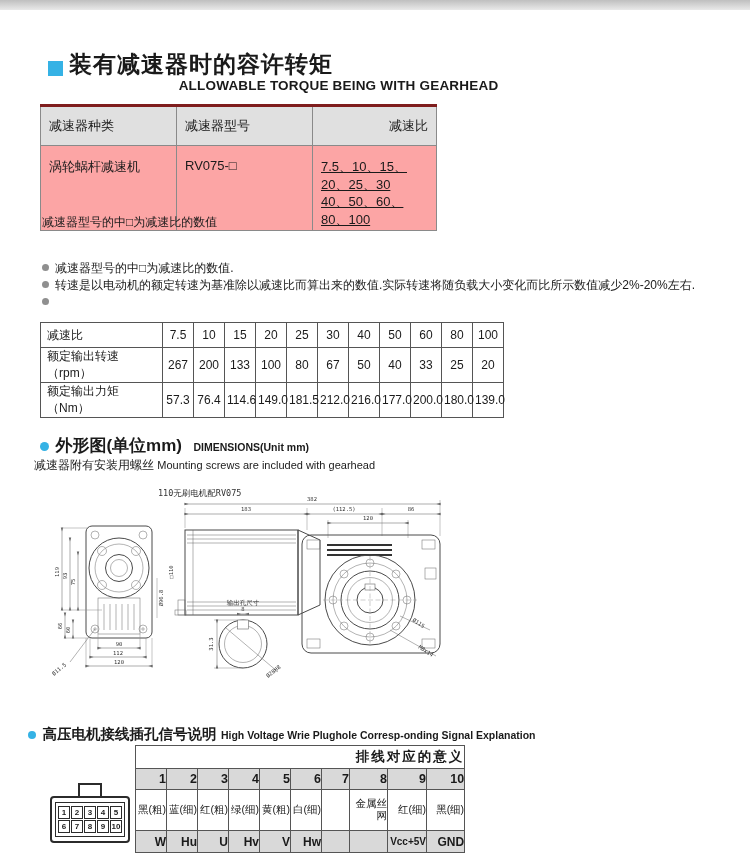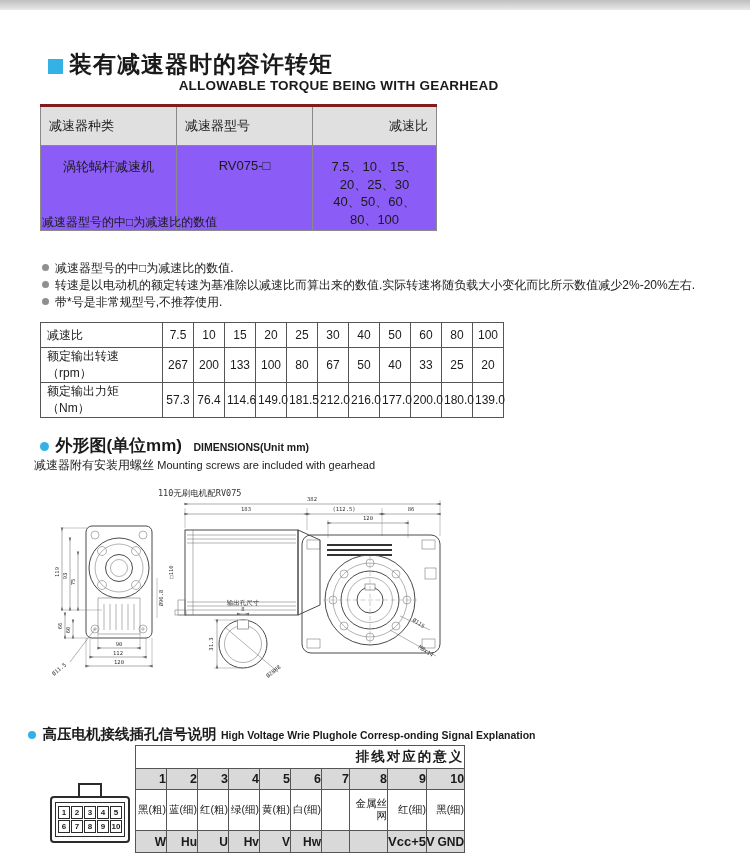--- a/index.html
+++ b/index.html
@@ -2,33 +2,33 @@
 <html><head>
 <meta charset="utf-8">
 <style>
   html,body{margin:0;padding:0;background:#ffffff;}
   body{font-family:"Liberation Sans","DejaVu Sans",sans-serif;color:#1a1a1a;}
   #page{position:relative;width:750px;height:859px;background:#fff;overflow:hidden;}
   .topband{position:absolute;left:0;top:0;width:750px;height:10px;
            background:linear-gradient(#bfbfbf,#e9e9e9);}
   
   .titleblk{position:absolute;left:48px;top:52px;width:560px;}
-  .t-row{display:flex;align-items:center;}
+  .t-row{display:flex;align-items:flex-end;}
   .sq{width:15px;height:15px;background:#35b2e5;margin:5px 6px 0 0;flex:none;}
   .t-cn{font-size:23px;font-weight:bold;letter-spacing:1px;line-height:1.05;}
   .t-en{font-size:13.5px;font-weight:bold;margin:2px 0 0 21px;letter-spacing:.2px;text-align:center;}
   
   table{border-collapse:collapse;}
   .tbl1{position:absolute;left:40px;top:104px;width:396px;table-layout:fixed;}
   .tbl1 th,.tbl1 td{border:1px solid #8a8a8a;font-weight:normal;text-align:left;
       padding:2px 8px;font-size:13px;}
   .tbl1 th{background:#e0e0e0;height:34px;border-top:3px solid #7f1d1d;}
-  .tbl1 td{height:66px;vertical-align:top;padding-top:12px;background:#8b5cf6;text-align:center;}
+  .tbl1 td{height:66px;vertical-align:top;padding-top:12px;background:#fca5a5;}
   .tbl1 .r{text-align:right;}
-  .ratio-cell{font-size:10.5px;line-height:1.35;text-align:right;}
+  .ratio-cell{font-size:10.5px;line-height:1.35;text-align:right;text-decoration:underline;}
   .fn{position:absolute;left:42px;top:214px;font-size:12px;}
   
   .notes{position:absolute;left:42px;top:260px;width:700px;font-size:12px;line-height:16px;}
   .note{display:flex;align-items:flex-start;margin-bottom:1px;}
   .dot{width:7px;height:7px;border-radius:50%;background:#8f8f8f;margin:4px 6px 0 0;flex:none;}
   
   .tbl2{position:absolute;left:40px;top:322px;width:463px;table-layout:fixed;}
   .tbl2 td{border:1px solid #555;font-size:12px;height:24px;text-align:center;padding:0 2px;background:#fff;}
   .tbl2 td.lbl{text-align:left;padding-left:6px;}
   
@@ -50,21 +50,21 @@
   .cin{border:1px solid #2b2b2b;padding:2px;}
   .prow{display:flex;justify-content:center;gap:1px;margin:1px 0;}
   .pin{width:11px;height:11px;border:1.5px solid #2b2b2b;font-size:8px;font-weight:bold;
        display:flex;align-items:center;justify-content:center;}
   .wtbl{position:absolute;left:135px;top:745px;width:330px;table-layout:fixed;}
   .wtbl td{border:1px solid #555;text-align:right;padding:0;background:#fff;}
   .wtbl .ttl{font-size:13.5px;font-weight:bold;height:22px;letter-spacing:2px;}
   .wtbl .num td{background:#d9d9d9;font-size:12.5px;font-weight:bold;height:20px;}
   .wtbl .clr td{font-size:10.5px;height:40px;line-height:1.1;}
   .wtbl .sig td{background:#d9d9d9;font-size:12px;font-weight:bold;height:21px;}
-  .wtbl .sig td.small{font-size:13px;}
+  .wtbl .sig td.small{font-size:10px;}
 </style>
 </head>
 <body>
 
 <div id="page">
   <div class="topband"></div>
 
   <div class="titleblk">
     <div class="t-row">
       <span class="sq"></span>
@@ -101,21 +101,20 @@
     <div class="note">
       <span class="dot"></span>
       <span>减速器型号的中□为减速比的数值.</span>
     </div>
     <div class="note">
       <span class="dot"></span>
       <span>转速是以电动机的额定转速为基准除以减速比而算出来的数值.实际转速将随负载大小变化而比所示数值减少2%-20%左右.</span>
     </div>
     <div class="note">
       <span class="dot"></span>
-      <span>带*号是非常规型号,不推荐使用.</span>
     </div>
   </div>
 
   <table class="tbl2">
     <colgroup>
         <col style="width:122px">
       <col style="width:31px">
         <col style="width:31px">
         <col style="width:31px">
         <col style="width:31px">

